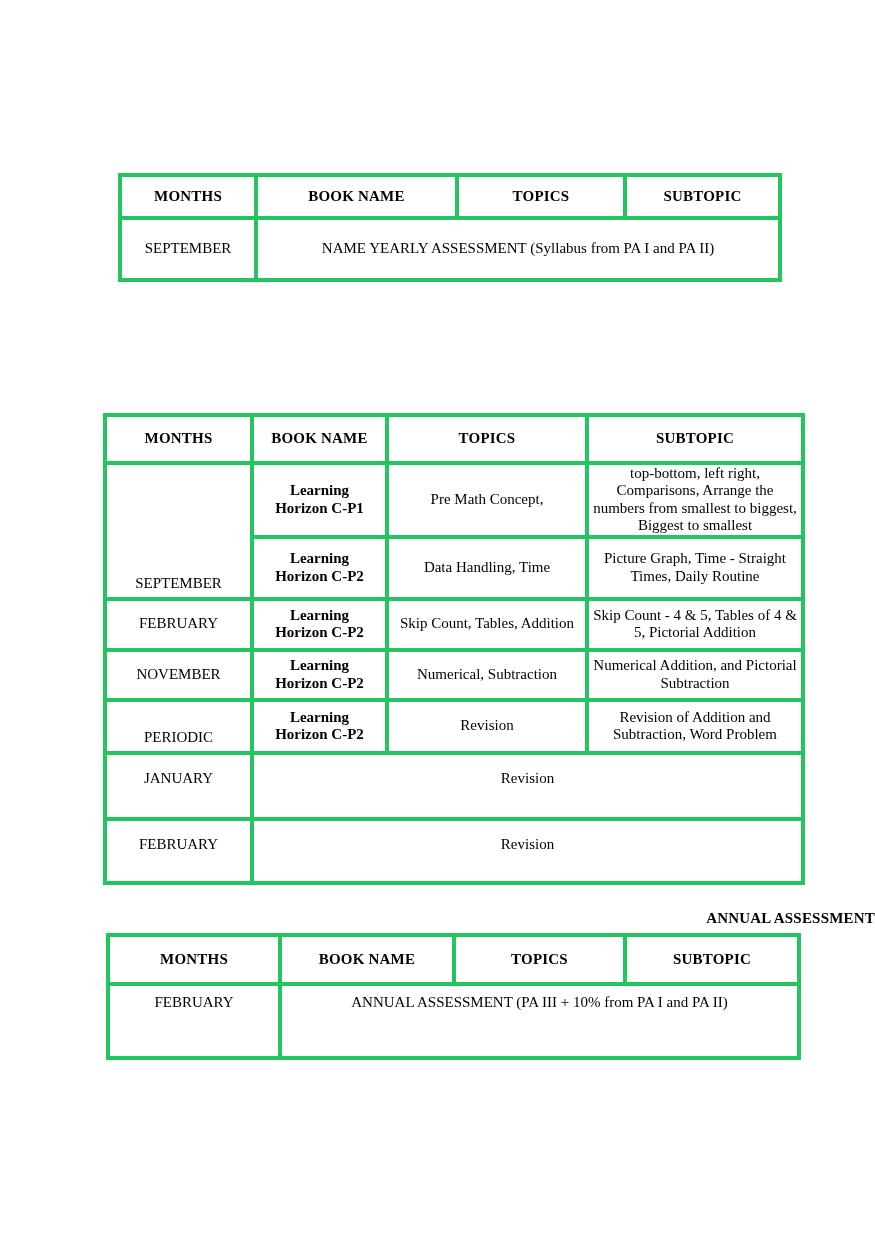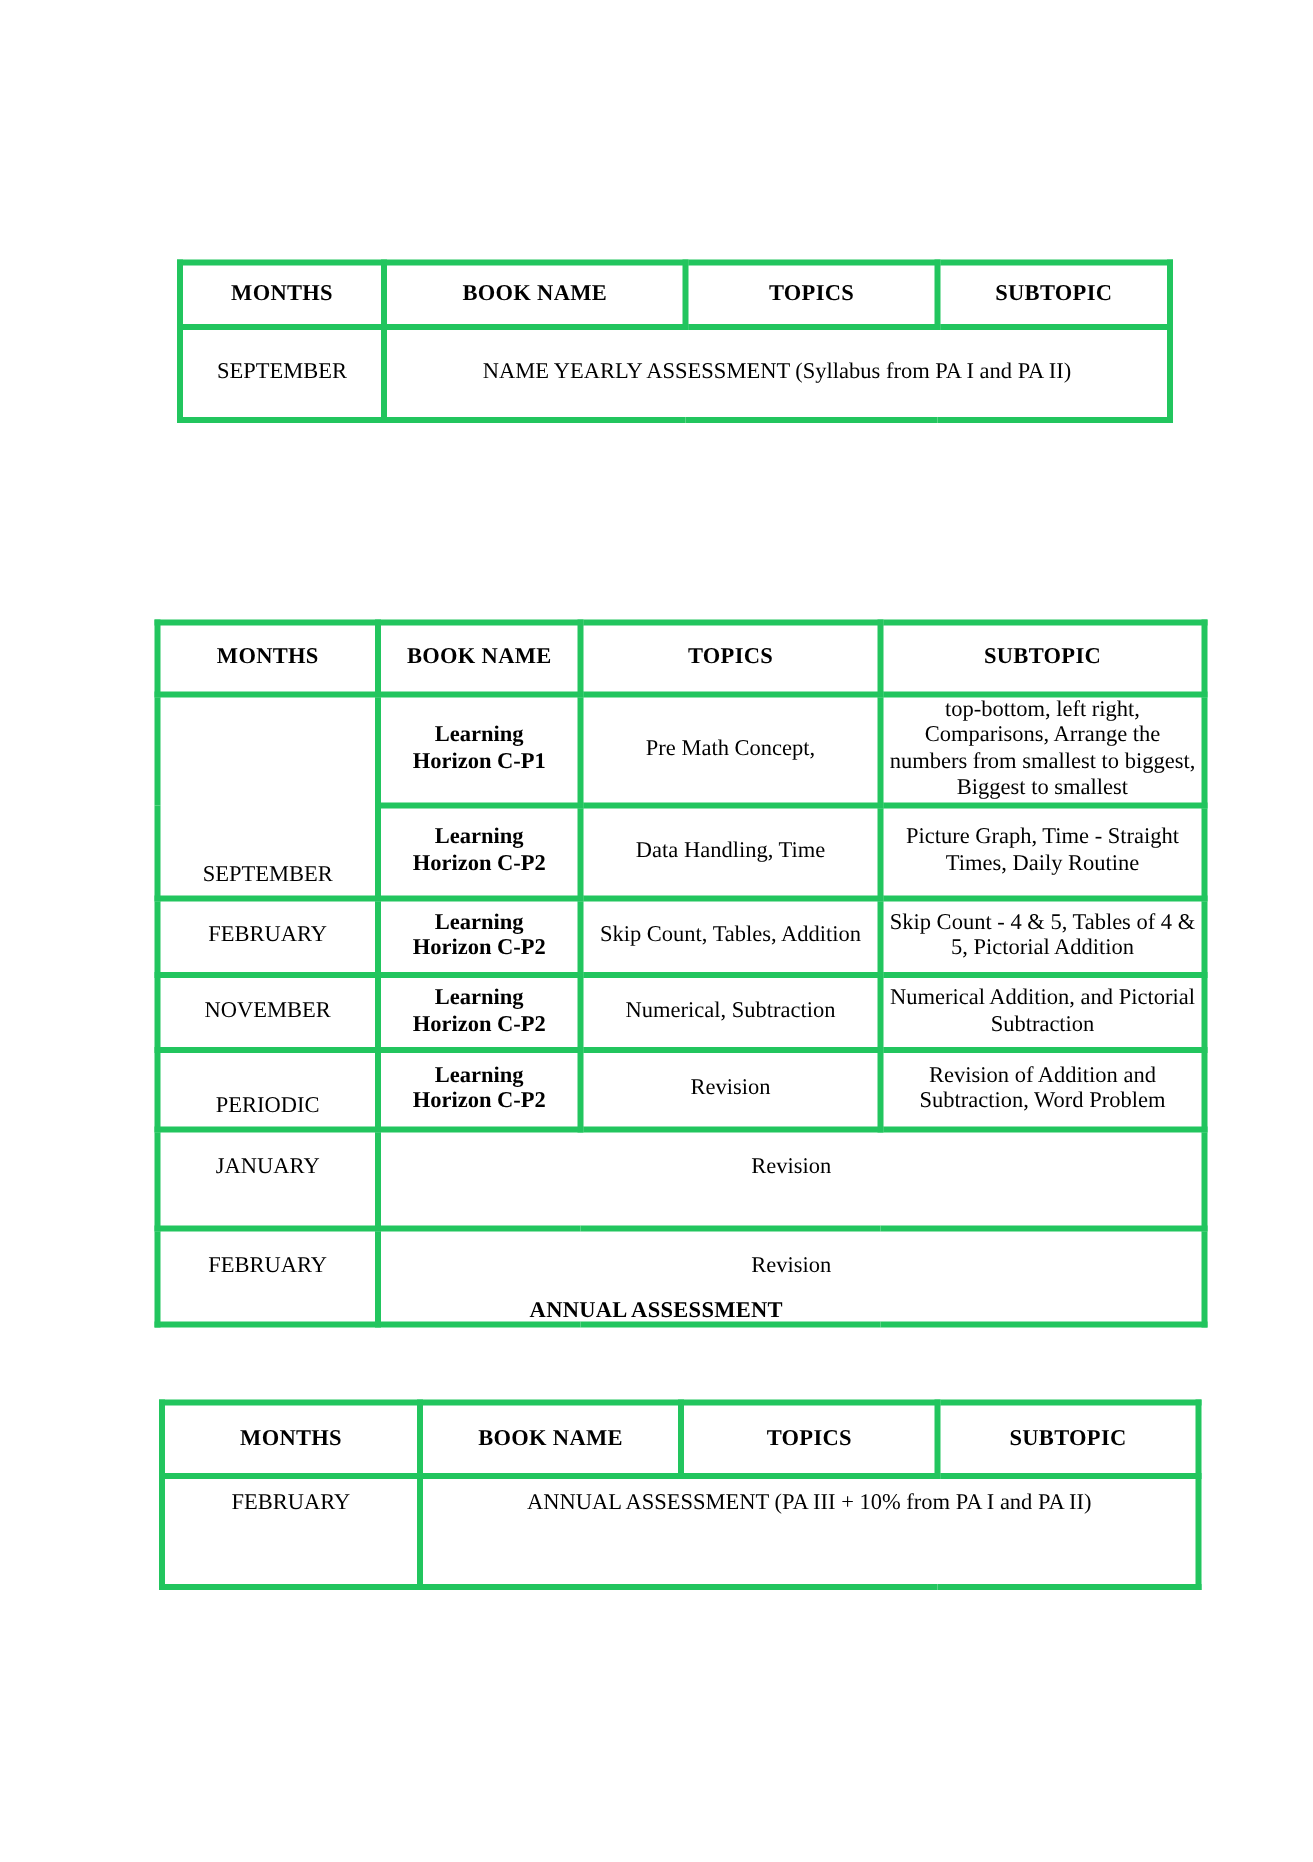--- a/index.html
+++ b/index.html
@@ -25,21 +25,21 @@
   .heading {
     position: absolute;
     text-align: center;
     font-weight: bold;
     font-size: 15px;
     letter-spacing: 0.2px;
     white-space: nowrap;
   }
   #heading-half  { left: 0; top: 107px; width: 875px; }
   #heading-pa3   { left: 0; top: 309px; width: 861px; }
-  #heading-annual{ left: 0; top: 866px; width: 875px; }
+  #heading-annual{ left: 0; top: 910px; width: 875px; text-align: right; }
 
   table.doc-table {
     position: absolute;
     border-collapse: collapse;
     table-layout: fixed;
   }
   table.doc-table td, table.doc-table th {
     border: 4px solid #22c55e;
     padding: 0 3px;
     font-size: 15px;

